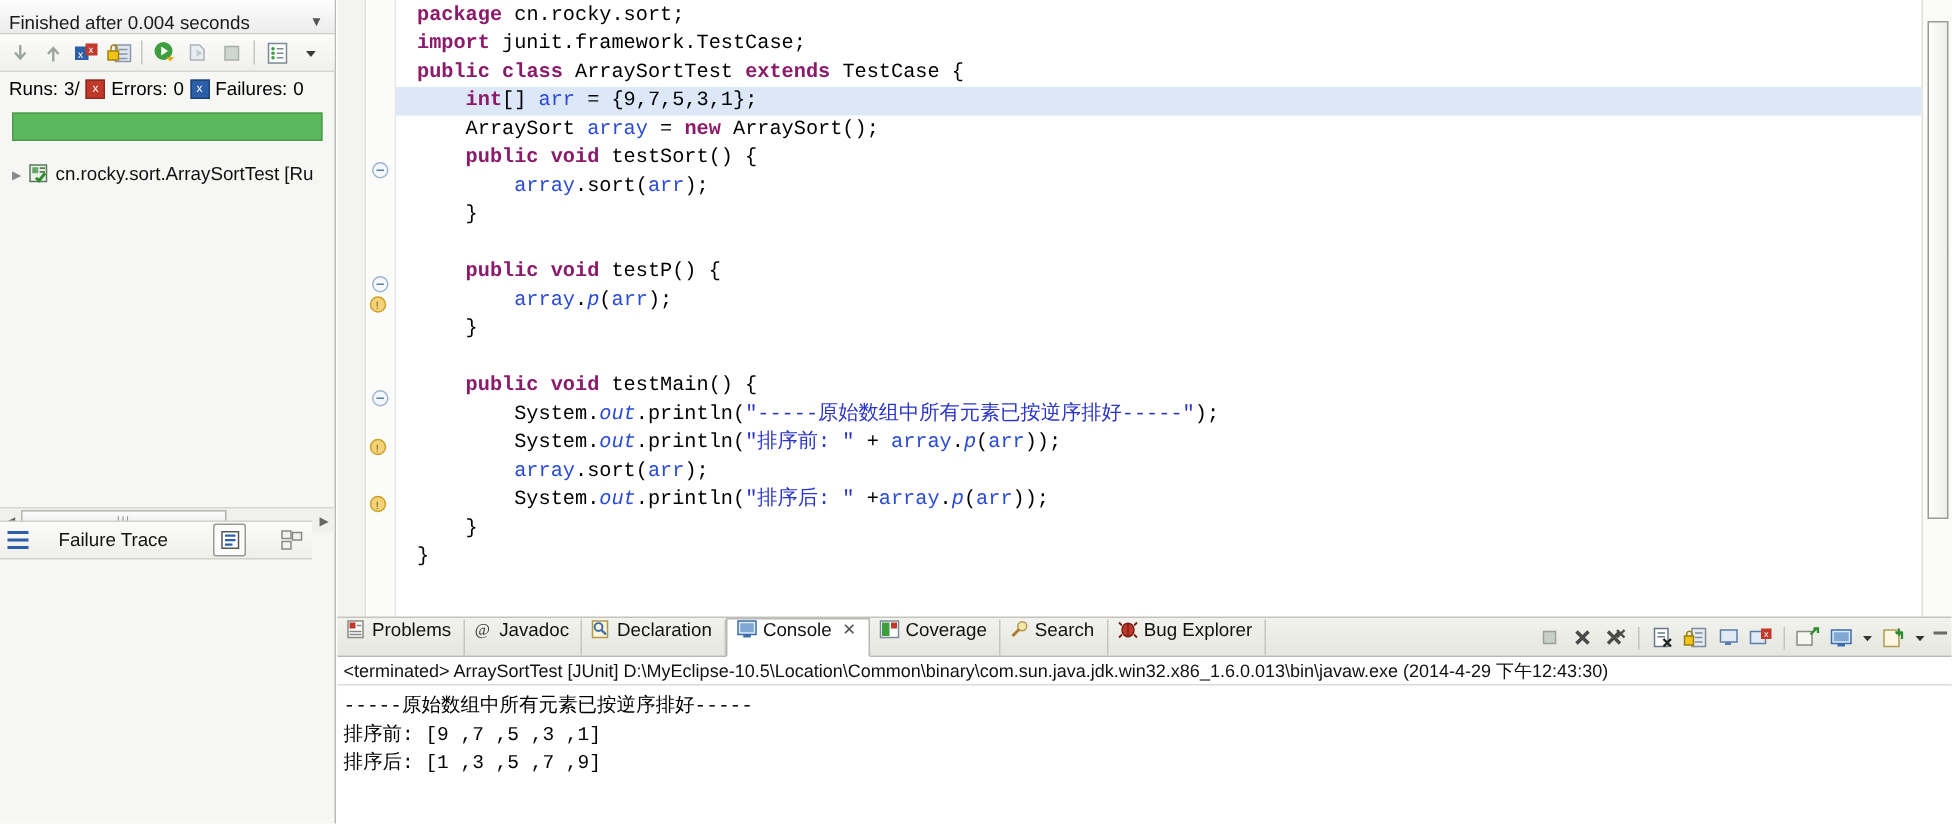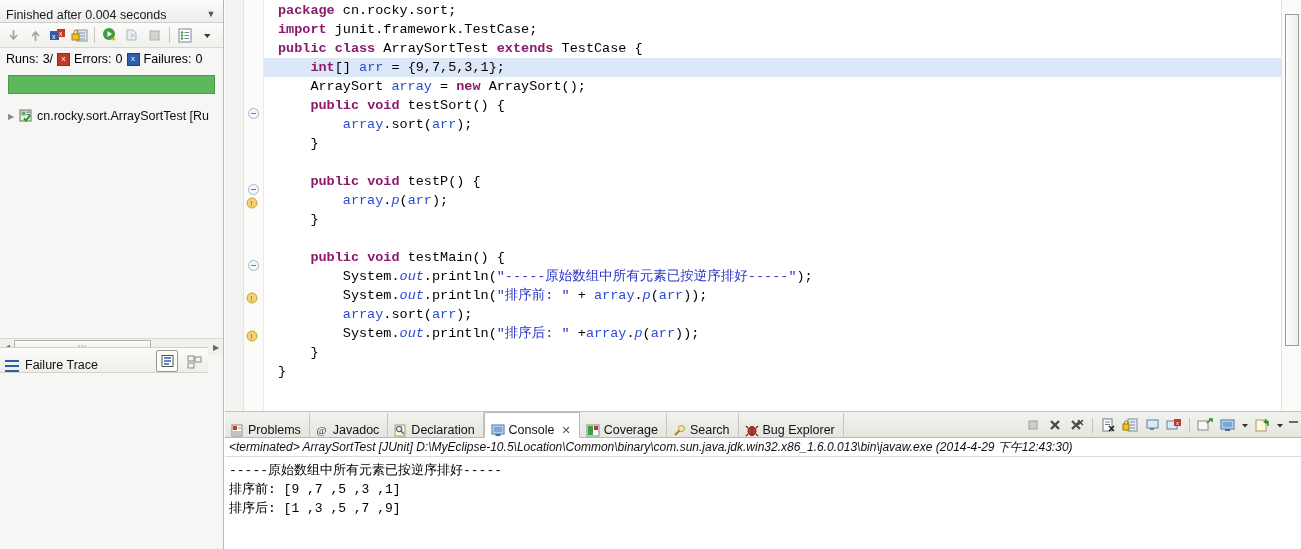--- a/index.html
+++ b/index.html
@@ -40,21 +40,21 @@
   .tri{width:10px;height:10px;display:flex;align-items:center;justify-content:center;color:#8a8a8a;font-size:8px;}
   .tree-ico{width:15px;height:14px;position:relative;}
   .tree-label{font-size:12.5px;color:#101010;text-align:right;}
 
   .hscroll{position:absolute;left:0;right:0;bottom:0;height:16px;background:#f0f0ec;border-top:1px solid #d8d8d0;
            display:flex;align-items:center;}
   .hscroll .arrow{width:14px;height:14px;display:flex;align-items:center;justify-content:center;color:#666;font-size:8px;}
   .hscroll .thumb{height:12px;background:linear-gradient(to bottom,#fdfdfd,#e4e4e0);border:1px solid #b4b4ac;
            display:flex;align-items:center;justify-content:center;color:#8a8a8a;font-size:8px;letter-spacing:1px;}
 
-  .ftbar{position:absolute;left:0;right:15px;height:24px;display:flex;align-items:flex-end;gap:6px;padding:0 4px 0 5px;
+  .ftbar{position:absolute;left:0;right:15px;height:24px;display:flex;align-items:center;gap:20px;padding:0 4px 0 5px;
          background:linear-gradient(to bottom,#fbfbfa,#eeeeea);border-top:1px solid #d2d2ca;border-bottom:1px solid #d2d2ca;}
   .ftbar .lines{width:14px;height:12px;display:flex;flex-direction:column;justify-content:space-between;}
   .ftbar .lines i{display:block;height:2px;background:#2b5fa8;}
   .ftbar .lbl{flex:1;font-size:12.5px;color:#111;}
 
   
   .editor{position:absolute;left:225px;top:0;right:0;height:480px;background:#fff;}
   .ruler{position:absolute;left:0;top:0;width:18px;height:100%;background:#f3f3f1;border-right:1px solid #e2e2dd;}
   .gutter{position:absolute;left:19px;top:0;width:19px;height:100%;background:#fbfbfa;border-right:1px solid #eaeae5;}
   .code{position:absolute;left:39px;top:0;right:20px;bottom:20px;overflow:hidden;
@@ -76,31 +76,31 @@
   .vthumb{position:absolute;left:3px;top:14px;width:12px;height:330px;border:1px solid #9a9a94;
           background:linear-gradient(to right,#fefefe,#ededea);}
   .ehscroll{position:absolute;left:39px;right:20px;bottom:0;height:19px;background:#f4f4f1;border-top:1px solid #e0e0da;
             display:flex;align-items:center;}
   .ehthumb{height:14px;margin-left:12px;background:linear-gradient(to bottom,#fdfdfd,#ebebe7);border:1px solid #c6c6c0;flex:1;}
 
   
   .bottom{position:absolute;left:225px;top:411px;right:0;bottom:0;background:#fff;border-top:1px solid #c3c3bb;}
   .tabs{height:25px;display:flex;align-items:flex-end;background:linear-gradient(to bottom,#f2f2ee,#e6e6e0);
         border-bottom:1px solid #b9b9b1;position:relative;}
-  .tab{height:24px;display:flex;align-items:flex-end;gap:4px;padding:0 8px 0 6px;font-size:12.5px;color:#111;
+  .tab{height:24px;display:flex;align-items:flex-start;gap:4px;padding:0 8px 0 6px;font-size:12.5px;color:#111;
        border-right:1px solid #c6c6be;position:relative;white-space:nowrap;}
   .tab.active{background:#fff;border-top:1px solid #b9b9b1;border-left:1px solid #b9b9b1;
        border-right:1px solid #b9b9b1;border-bottom:1px solid #fff;margin-bottom:-1px;}
   .tab .x{font-size:11px;color:#555;margin-left:3px;}
   .tabtools{position:absolute;right:2px;bottom:2px;display:flex;align-items:center;gap:2px;}
   .ctb{width:20px;height:20px;display:flex;align-items:center;justify-content:center;}
   .ctbsep{width:1px;height:15px;background:#c4c4bc;margin:0 3px;}
 
   .term{height:18px;display:flex;align-items:center;padding:0 0 0 4px;font-size:12px;color:#111;
-        border-bottom:1px solid #dcdcd6;white-space:nowrap;overflow:hidden;font-style:italic;}
+        border-bottom:1px solid #dcdcd6;white-space:nowrap;overflow:hidden;}
   .console-out{padding:4px 0 0 4px;font-family:"Liberation Mono","DejaVu Sans Mono",monospace;
         font-size:13px;line-height:19px;white-space:pre;color:#000;}
 </style>
 </head>
 <body>
 
 <div class="app">
 
   <div class="junit">
 

